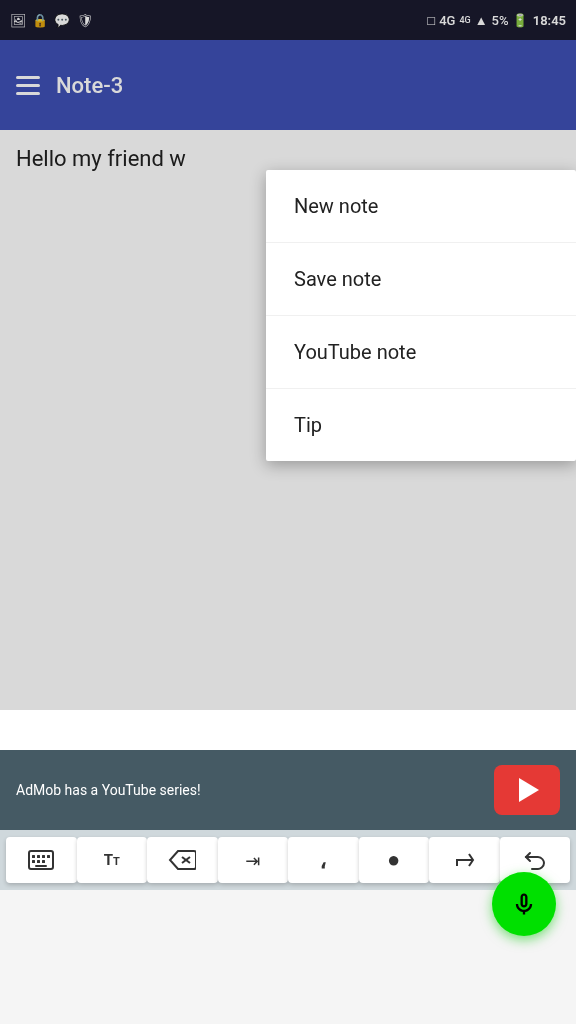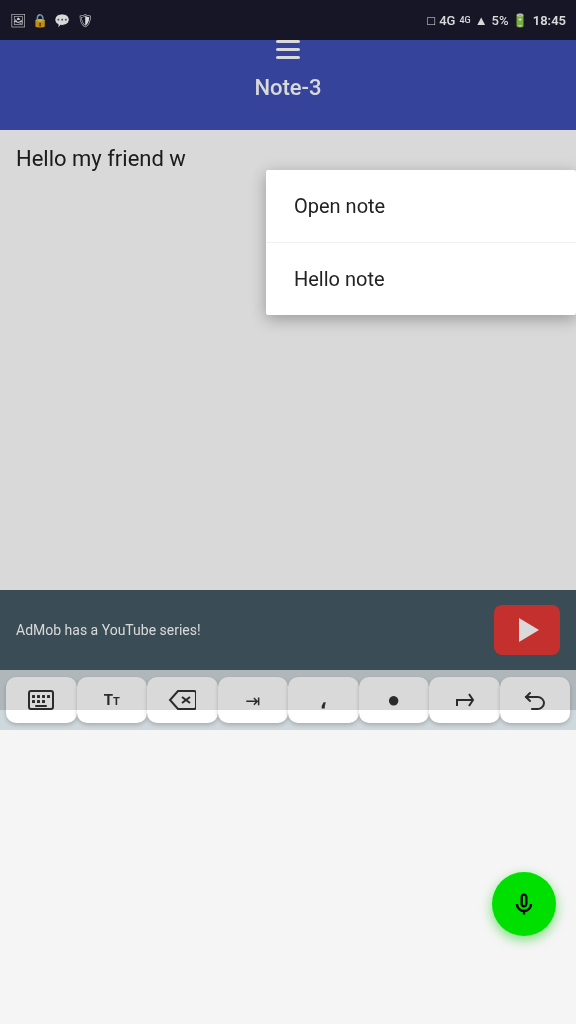--- a/index.html
+++ b/index.html
@@ -39,21 +39,20 @@
 
     
     .app-bar {
       width: 576px;
       height: 90px;
       background: #3f51b5;
       display: flex;
       align-items: center;
       padding: 0 16px;
       gap: 16px;
-      flex-direction: column;
     }
     .hamburger-icon {
       color: white;
       font-size: 22px;
       cursor: pointer;
       display: flex;
       flex-direction: column;
       gap: 5px;
     }
     .hamburger-icon span {
@@ -65,21 +64,21 @@
     }
     .app-title {
       color: white;
       font-size: 22px;
       font-weight: 500;
     }
 
     
     .main-content {
       width: 576px;
-      height: 460px;
+      height: 620px;
       background: white;
       padding: 16px;
       position: relative;
     }
     .note-text {
       font-size: 22px;
       color: #222;
     }
 
     
@@ -169,21 +168,21 @@
       background: #cfd8dc;
       display: flex;
       align-items: center;
       justify-content: space-around;
       padding: 0 6px;
     }
     .kb-btn {
       width: 84px;
       height: 46px;
       background: white;
-      border-radius: 10px;
+      border-radius: 4px;
       display: flex;
       align-items: center;
       justify-content: center;
       font-size: 18px;
       cursor: pointer;
       box-shadow: 0 2px 4px rgba(0,0,0,0.2);
       color: #333;
     }
     .kb-btn-text {
       font-size: 16px;
@@ -232,22 +231,24 @@
   <span class="app-title">Note-3</span>
 </div>
 
 <div class="overlay"></div>
 
 <div class="main-content">
   <span class="note-text">Hello my friend w</span>
 
   
   <div class="dropdown-menu">
-    <div class="dropdown-item">Open note</div>
-    <div class="dropdown-item">Hello note</div>
+    <div class="dropdown-item">New note</div>
+    <div class="dropdown-item">Save note</div>
+    <div class="dropdown-item">YouTube note</div>
+    <div class="dropdown-item">Tip</div>
   </div>
 </div>
 
 <div class="mic-fab">
   <svg class="mic-icon-svg" viewBox="0 0 24 24" fill="black">
     <path d="M12 15c1.66 0 3-1.34 3-3V6c0-1.66-1.34-3-3-3S9 4.34 9 6v6c0 1.66 1.34 3 3 3zm-1-9c0-.55.45-1 1-1s1 .45 1 1v6c0 .55-.45 1-1 1s-1-.45-1-1V6zm6 6c0 2.76-2.24 5-5 5s-5-2.24-5-5H5c0 3.53 2.61 6.43 6 6.92V21h2v-2.08c3.39-.49 6-3.39 6-6.92h-2z"></path>
   </svg>
 </div>
 
 <div class="ad-banner">

